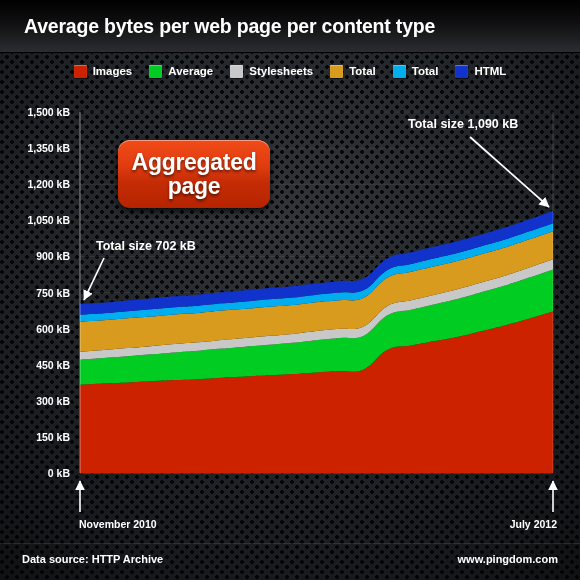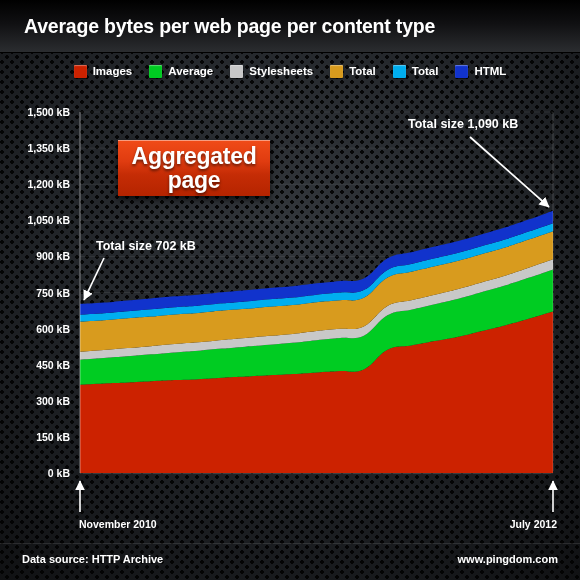--- a/index.html
+++ b/index.html
@@ -102,22 +102,22 @@
     font-size: 11px;
     font-weight: bold;
   }
 
   
   #badge {
     position: absolute;
     left: 118px;
     top: 140px;
     width: 152px;
-    height: 56px;
-    border-radius: 0;
+    height: 68px;
+    border-radius: 12px;
     background: linear-gradient(180deg, #f04b18 0%, #e03c10 38%, #c52c05 62%, #b52400 100%);
     box-shadow: 0 3px 6px rgba(0,0,0,0.75),
                 inset 0 1px 0 rgba(255,255,255,0.45);
     display: flex;
     flex-direction: column;
     align-items: center;
     justify-content: center;
     line-height: 1.06;
   }
   .badge-line {

